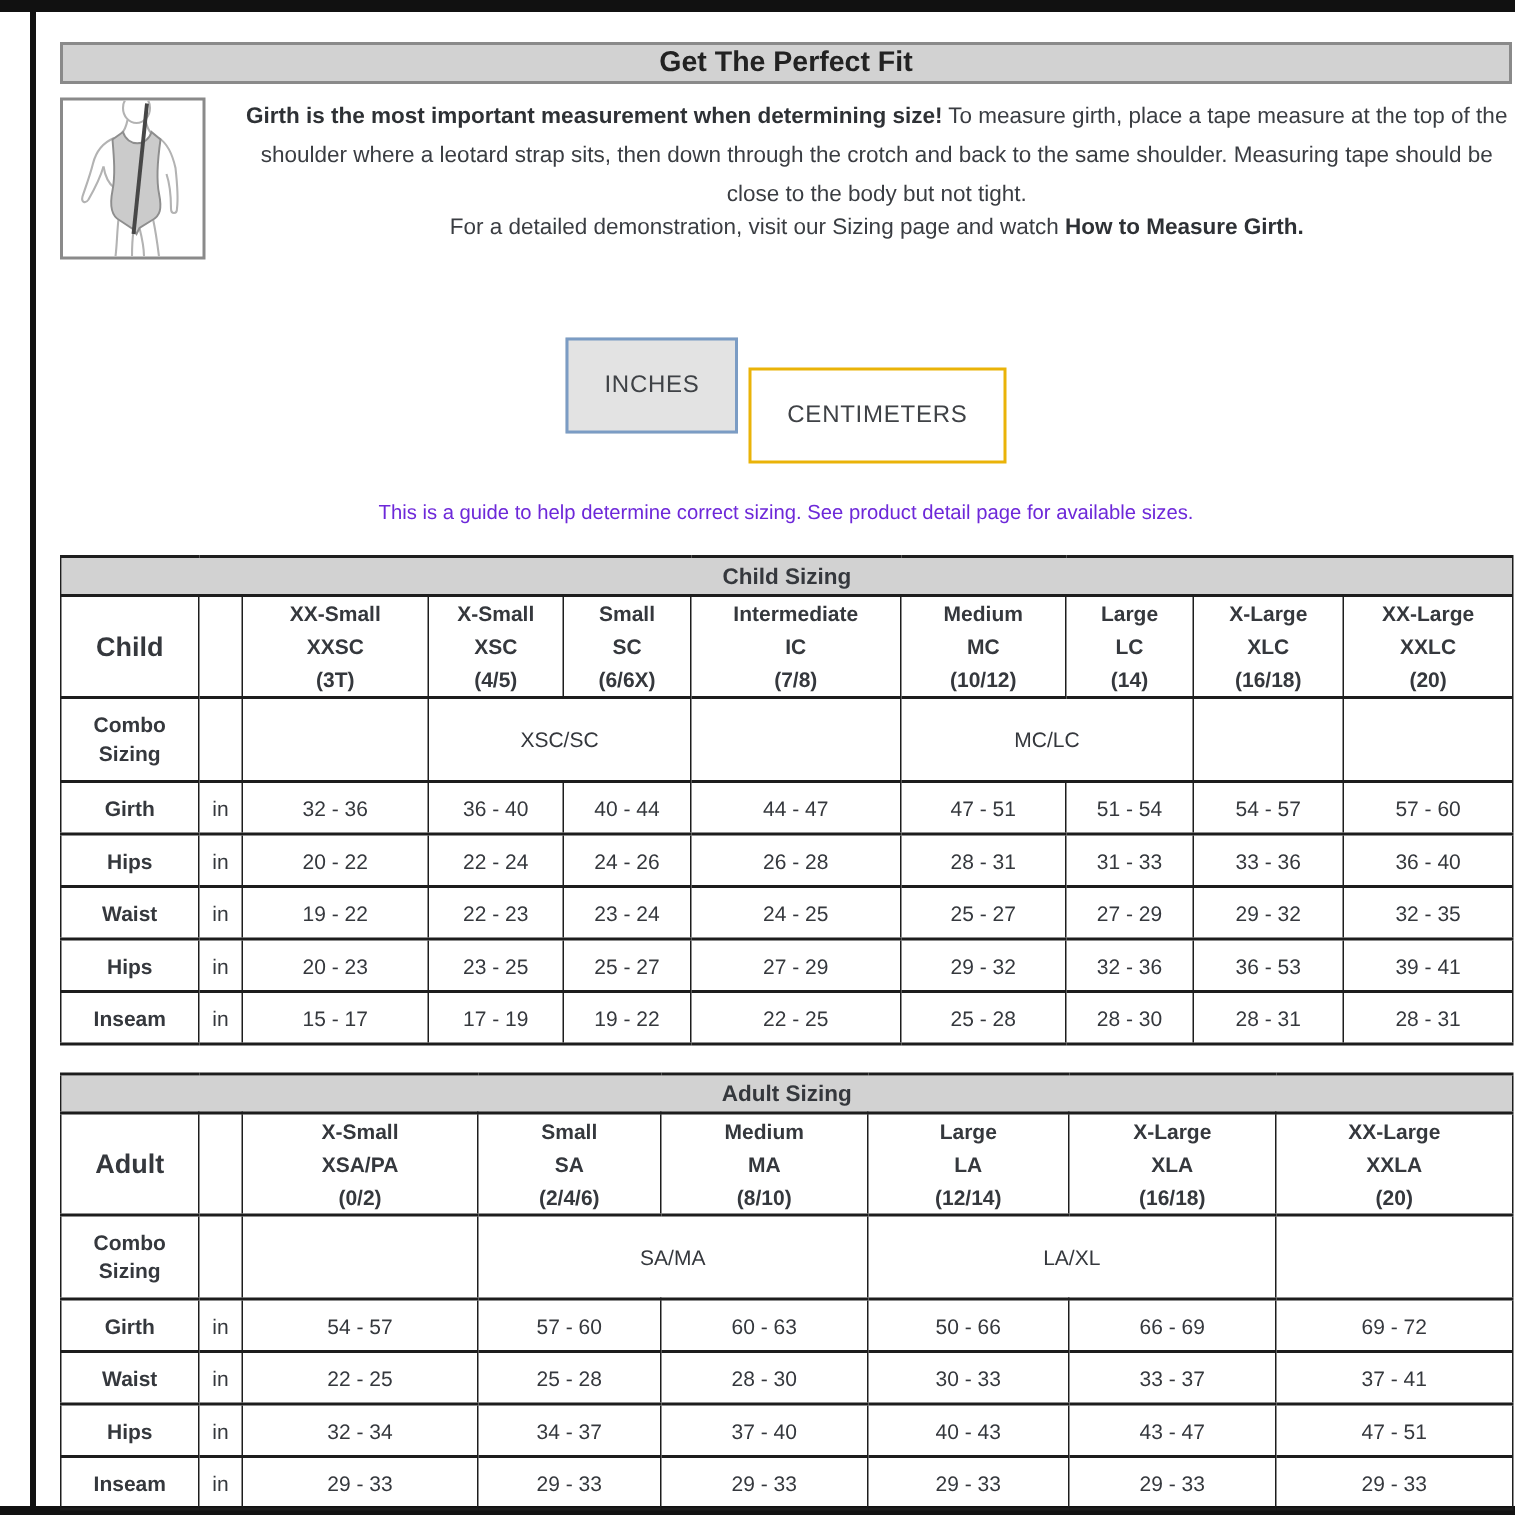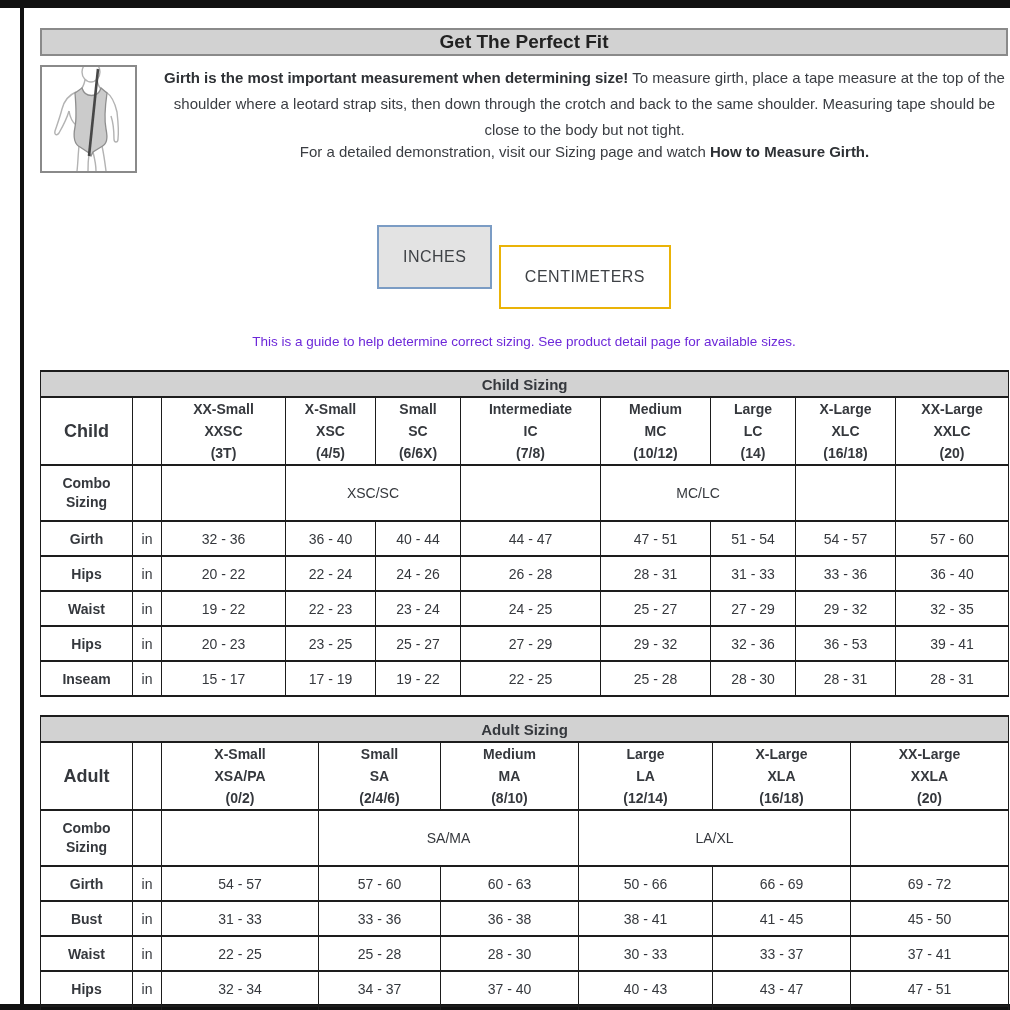--- a/index.html
+++ b/index.html
@@ -310,30 +310,20 @@
             <td class="row-label">Girth</td>
             <td class="unit-cell">in</td>
             <td>54 - 57</td>
             <td>57 - 60</td>
             <td>60 - 63</td>
             <td>50 - 66</td>
             <td>66 - 69</td>
             <td>69 - 72</td>
           </tr>
           <tr class="data-row">
-            <td class="row-label">Bust</td>
-            <td class="unit-cell">in</td>
-            <td>31 - 33</td>
-            <td>33 - 36</td>
-            <td>36 - 38</td>
-            <td>38 - 41</td>
-            <td>41 - 45</td>
-            <td>45 - 50</td>
-          </tr>
-          <tr class="data-row">
             <td class="row-label">Waist</td>
             <td class="unit-cell">in</td>
             <td>22 - 25</td>
             <td>25 - 28</td>
             <td>28 - 30</td>
             <td>30 - 33</td>
             <td>33 - 37</td>
             <td>37 - 41</td>
           </tr>
           <tr class="data-row">

